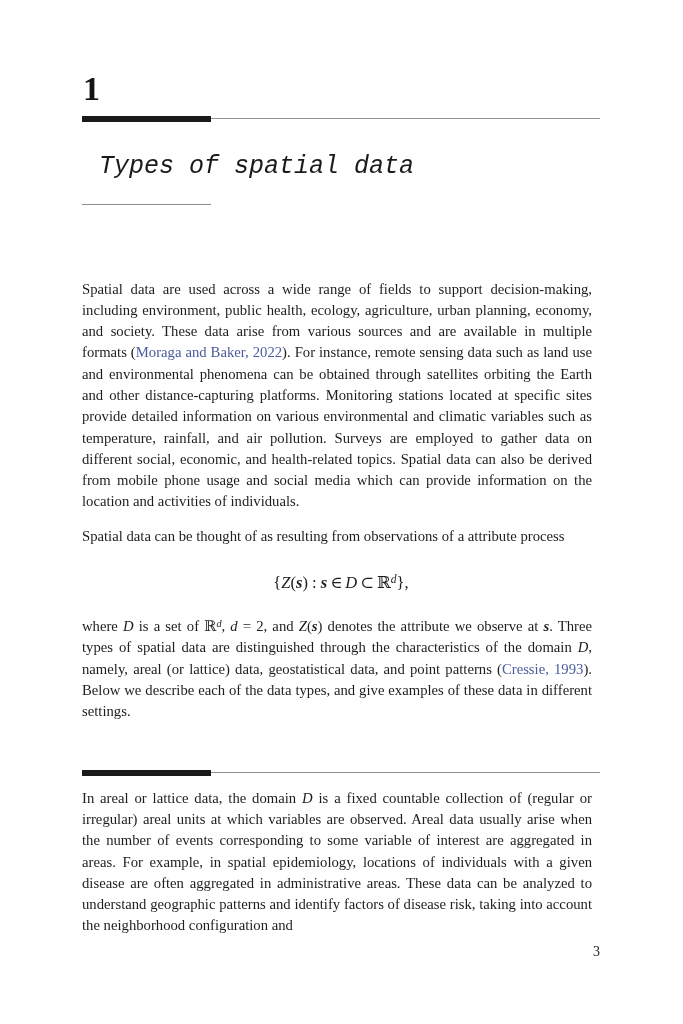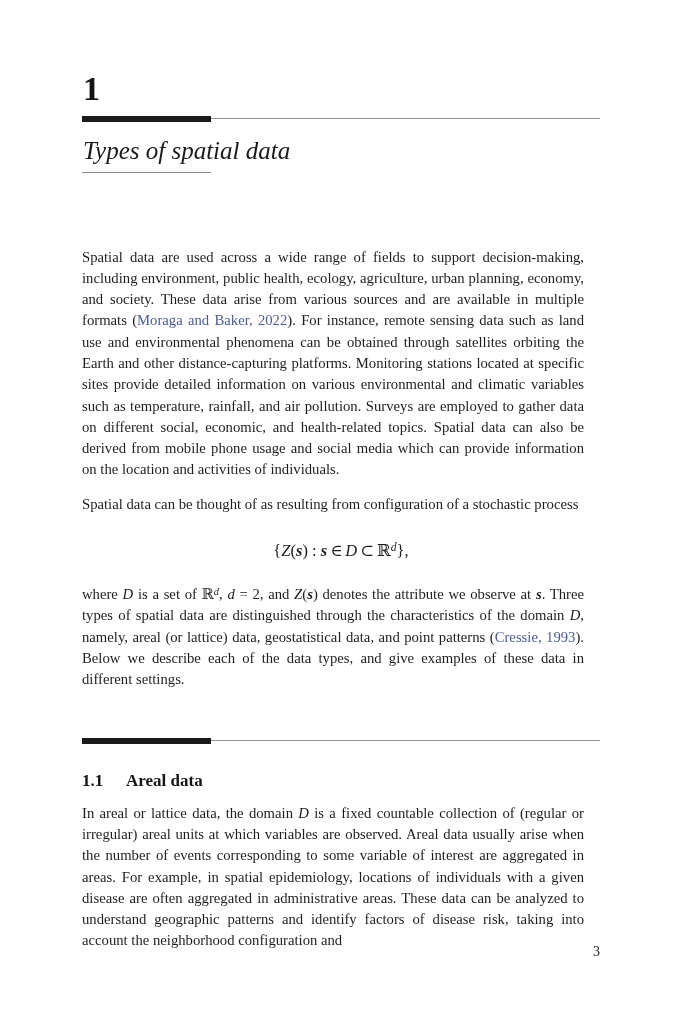--- a/index.html
+++ b/index.html
@@ -55,46 +55,46 @@
   }
   .rule-split .thin {
     position: absolute;
     left: 129px;
     top: 2px;
     width: 389px;
     height: 1px;
     background: #909090;
   }
   .chapter-title {
-    font-family: Liberation Serif, serif;
+    font-family: Liberation Mono, monospace;
     font-style: italic;
     font-weight: 400;
     font-size: 25px;
     line-height: 1.18;
     color: #1a1a1a;
-    margin: 0;
+    margin: 16px;
     padding: 14px 0 6px 1px;
   }
   .rule-under-title {
     width: 129px;
     height: 1px;
     background: #8c8c8c;
     margin: 0 0 0 0;
   }
 
   
   .body-block {
     padding-top: 74px;
   }
   p.body {
     font-size: 14.7px;
     line-height: 21.3px;
     text-align: justify;
     text-justify: inter-word;
-    margin: 0 16px 0 0;
+    margin: 0 8px 0 0;
     color: #1d1d1d;
     hyphens: none;
   }
   p.body + p.body {
     margin-top: 13px;
   }
   a.cite, .cite {
     color: #4a5a9c;
     text-decoration: none;
   }
@@ -176,33 +176,32 @@
         <div class="thin"></div>
       </div>
       <h1 class="chapter-title">Types of spatial data</h1>
       <div class="rule-under-title"></div>
     </div>
 
     <div class="body-block">
 
       <p class="body"><span>Spatial data are used across a wide range of fields to support decision-making, including environment, public health, ecology, agriculture, urban planning, economy, and society. These data arise from various sources and are available in multiple formats (</span><a class="cite" href="#">Moraga and Baker, 2022</a><span>). For instance, remote sensing data such as land use and environmental phenomena can be obtained through satellites orbiting the Earth and other distance-capturing platforms. Monitoring stations located at specific sites provide detailed information on various environmental and climatic variables such as temperature, rainfall, and air pollution. Surveys are employed to gather data on different social, economic, and health-related topics. Spatial data can also be derived from mobile phone usage and social media which can provide information on the location and activities of individuals.</span></p>
 
-      <p class="body"><span>Spatial data can be thought of as resulting from configuration of a stochastic process</span></p>
+      <p class="body"><span>Spatial data can be thought of as resulting from observations of a attribute process</span></p>
 
       <div class="equation"><span class="mathup">{</span><span class="math">Z</span><span class="mathup">(</span><span class="bvec">s</span><span class="mathup">)</span><span class="mathup"> : </span><span class="bvec">s</span><span class="mathup op">∈</span><span class="math">D</span><span class="mathup op">⊂</span><span class="bb">ℝ</span><sup class="sup">d</sup><span class="mathup">}</span><span class="mathup">,</span></div>
 
       <p class="body"><span>where </span><span class="math">D</span><span> is a set of </span><span class="bb">ℝ</span><sup class="sup">d</sup><span>, </span><span class="math">d</span><span> = 2, and </span><span class="math">Z</span><span>(</span><span class="bvec">s</span><span>) denotes the attribute we observe at </span><span class="bvec">s</span><span>. Three types of spatial data are distinguished through the characteristics of the domain </span><span class="math">D</span><span>, namely, areal (or lattice) data, geostatistical data, and point patterns (</span><a class="cite" href="#">Cressie, 1993</a><span>). Below we describe each of the data types, and give examples of these data in different settings.</span></p>
     </div>
 
     <div class="section-head">
       <div class="rule-split">
         <div class="thick"></div>
         <div class="thin"></div>
       </div>
-      <h2 class="section-title"><span class="num">1.1</span><span>Areal data</span></h2>
     </div>
 
     <div class="section-body">
       <p class="body"><span>In areal or lattice data, the domain </span><span class="math">D</span><span> is a fixed countable collection of (regular or irregular) areal units at which variables are observed. Areal data usually arise when the number of events corresponding to some variable of interest are aggregated in areas. For example, in spatial epidemiology, locations of individuals with a given disease are often aggregated in administrative areas. These data can be analyzed to understand geographic patterns and identify factors of disease risk, taking into account the neighborhood configuration and</span></p>
     </div>
 
     <div class="folio">3</div>
   </div>
 </div>
 

